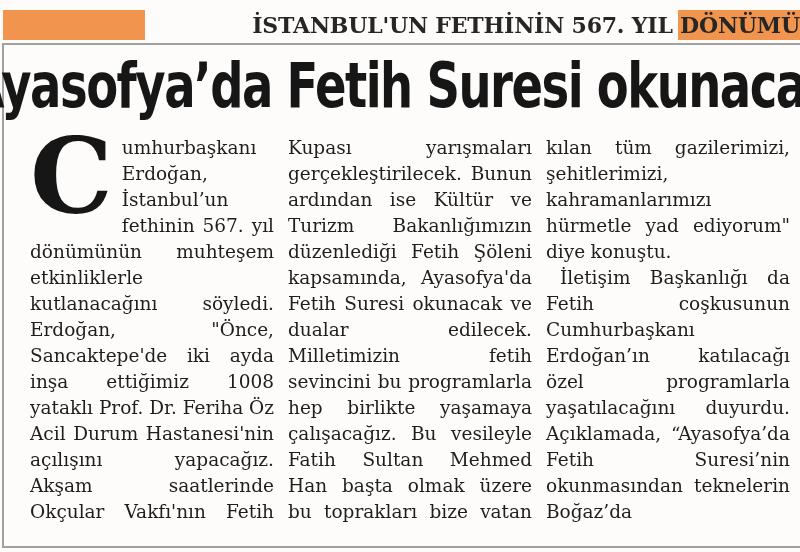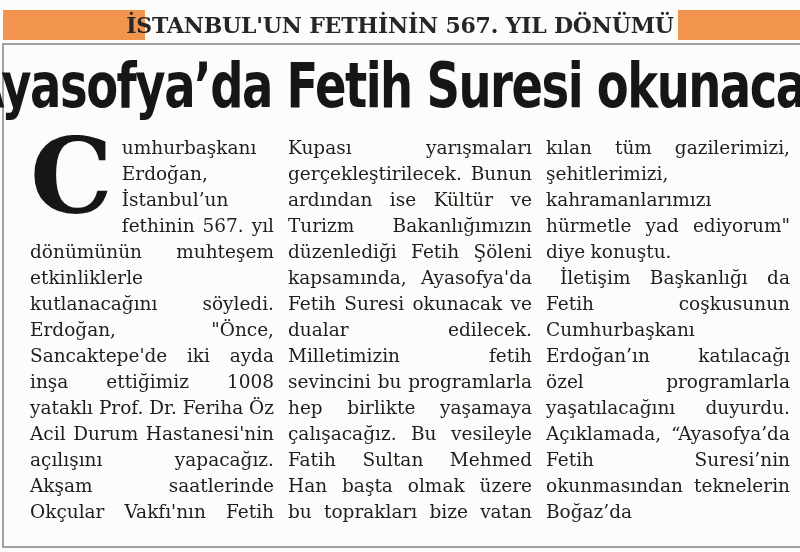--- a/index.html
+++ b/index.html
@@ -21,21 +21,21 @@
   }
   .kicker-bar.left  { left: 3px;  width: 142px; }
   .kicker-bar.right { left: 678px; width: 122px; }
   .kicker-text {
     position: absolute;
     top: 9px;
     left: 0;
     width: 100%;
     height: 32px;
     line-height: 32px;
-    text-align: center;
+    text-align: right;
     font-family: "DejaVu Serif", serif;
     font-weight: bold;
     font-size: 22px;
     letter-spacing: -0.2px;
     color: #262626;
     white-space: nowrap;
   }
 
   
   .article-box {

